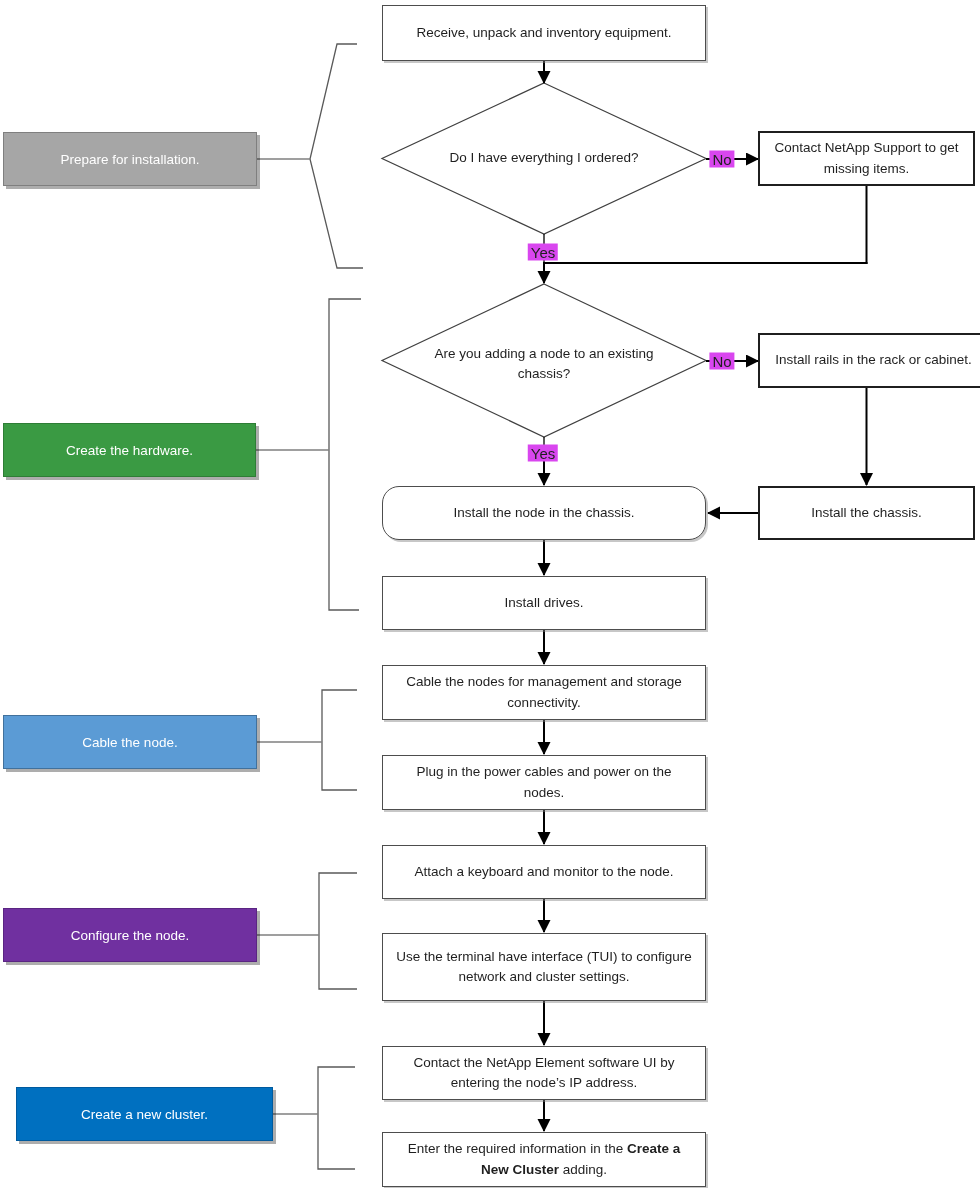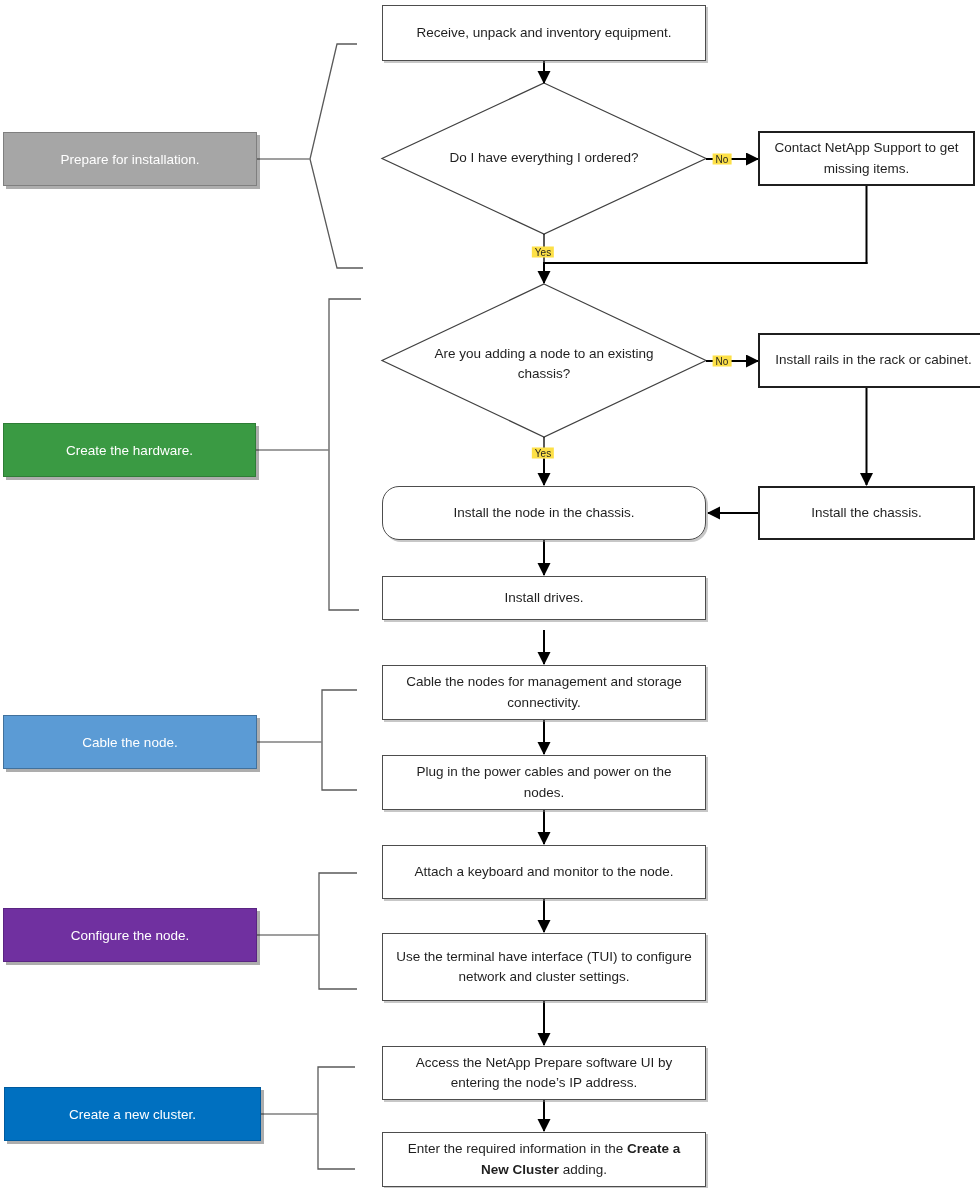--- a/index.html
+++ b/index.html
@@ -23,21 +23,21 @@
   .phase {
     color:#ffffff; font-size:13.5px; border:1px solid #7f7f7f;
     box-shadow:3px 3px 0 rgba(0,0,0,0.32);
     padding:4px 10px;
   }
   .dlabel {
     position:absolute; font-size:13.5px; line-height:1.5;
     text-align:center;
   }
   .edge-label {
-    position:absolute; font-size:10px; background:#fde047;
+    position:absolute; font-size:15px; background:#d946ef;
     padding:0 3px; transform:translate(-50%,-50%); white-space:nowrap;
   }
   b { font-weight:bold; }
 </style>
 </head>
 <body>
 
 <div class="stage">
 
   <svg class="layer" viewBox="0 0 980 1188">
@@ -89,43 +89,43 @@
       <line x1="257" y1="742" x2="322" y2="742"></line>
       <line x1="257" y1="935" x2="319" y2="935"></line>
       <line x1="258" y1="1114" x2="318" y2="1114"></line>
     </g>
   </svg>
 
   <div class="box phase" style="left: 3px; top: 132px; width: 254px; height: 54px; background-color: rgb(166, 166, 166); border-color: rgb(127, 127, 127);">Prepare for installation.</div>
   <div class="box phase" style="left: 3px; top: 423px; width: 253px; height: 54px; background-color: rgb(58, 154, 67); border-color: rgb(46, 125, 54);">Create the hardware.</div>
   <div class="box phase" style="left: 3px; top: 715px; width: 254px; height: 54px; background-color: rgb(91, 155, 213); border-color: rgb(65, 113, 156);">Cable the node.</div>
   <div class="box phase" style="left: 3px; top: 908px; width: 254px; height: 54px; background-color: rgb(112, 48, 160); border-color: rgb(90, 37, 130);">Configure the node.</div>
-  <div class="box phase" style="left: 4px; top: 1087px; width: 257px; height: 54px; background-color: rgb(0, 112, 192); border-color: rgb(0, 90, 158);">Create a new cluster.</div>
+  <div class="box phase" style="left: 16px; top: 1087px; width: 257px; height: 54px; background-color: rgb(0, 112, 192); border-color: rgb(0, 90, 158);">Create a new cluster.</div>
 
   <div class="box step" style="left:382px; top:5px; width:324px; height:56px;">Receive, unpack and inventory equipment.</div>
 
   <div class="box step dark-border" style="left:758px; top:131px; width:217px; height:55px;">Contact NetApp Support to get missing items.</div>
 
   <div class="box step dark-border" style="left:758px; top:333px; width:231px; height:55px;">Install rails in the rack or cabinet.</div>
 
   <div class="box step dark-border" style="left:758px; top:486px; width:217px; height:54px;">Install the chassis.</div>
 
   <div class="box step" style="left:382px; top:486px; width:324px; height:54px;border-radius:17px;">Install the node in the chassis.</div>
 
-  <div class="box step" style="left:382px; top:576px; width:324px; height:44px;">Install drives.</div>
+  <div class="box step" style="left:382px; top:576px; width:324px; height:54px;">Install drives.</div>
 
   <div class="box step" style="left:382px; top:665px; width:324px; height:55px;">Cable the nodes for management and storage connectivity.</div>
 
   <div class="box step" style="left:382px; top:755px; width:324px; height:55px;">Plug in the power cables and power on the nodes.</div>
 
   <div class="box step" style="left:382px; top:845px; width:324px; height:54px;">Attach a keyboard and monitor to the node.</div>
 
   <div class="box step" style="left:382px; top:933px; width:324px; height:68px;">Use the terminal have interface (TUI) to configure network and cluster settings.</div>
 
-  <div class="box step" style="left:382px; top:1046px; width:324px; height:54px;">Access the NetApp Prepare software UI by entering the node’s IP address.</div>
+  <div class="box step" style="left:382px; top:1046px; width:324px; height:54px;">Contact the NetApp Element software UI by entering the node’s IP address.</div>
 
   <div class="box step" style="left:382px; top:1132px; width:324px; height:55px;">
     <span><span>Enter the required information in the </span><b>Create a New Cluster</b><span> adding.</span></span>
   </div>
 
   <div class="dlabel" style="left:409px; top:148px; width:270px;">Do I have everything I ordered?</div>
   <div class="dlabel" style="left:414px; top:344px; width:260px;">Are you adding a node to an existing chassis?</div>
 
   <span class="edge-label" style="left:722px; top:159px;">No</span>
   <span class="edge-label" style="left:543px; top:252px;">Yes</span>

